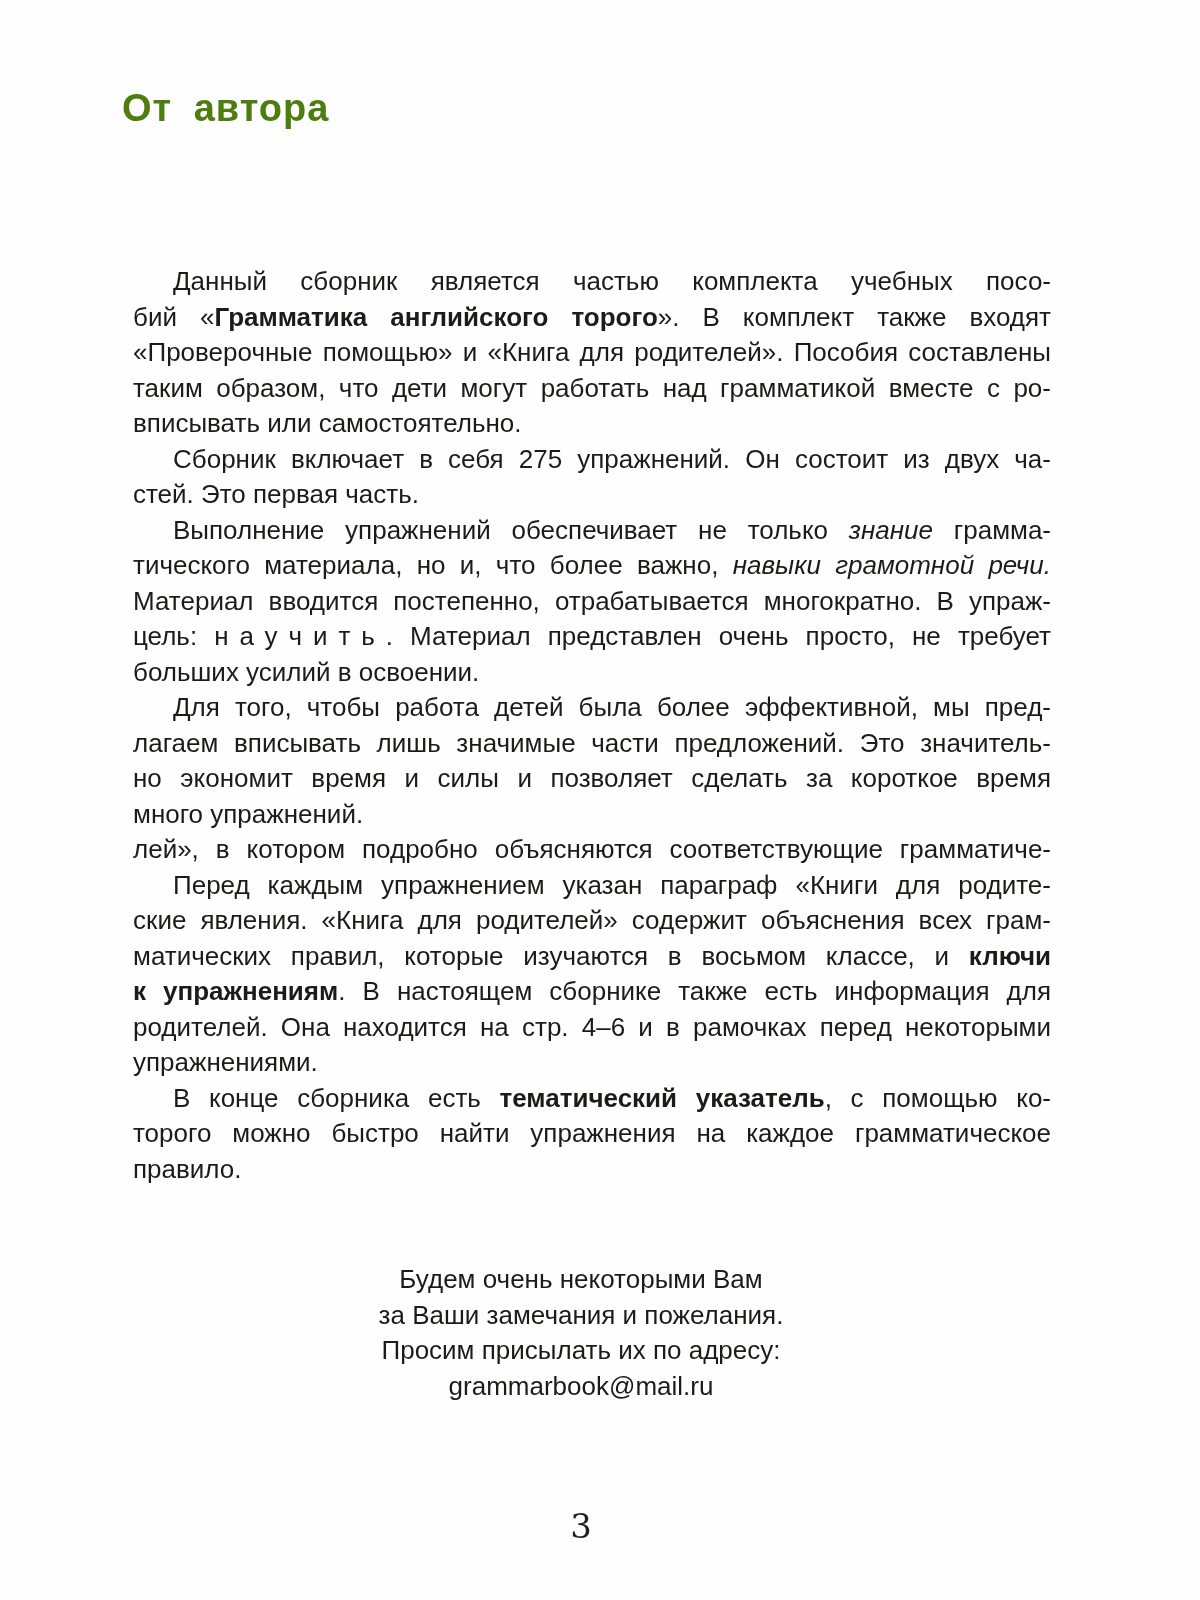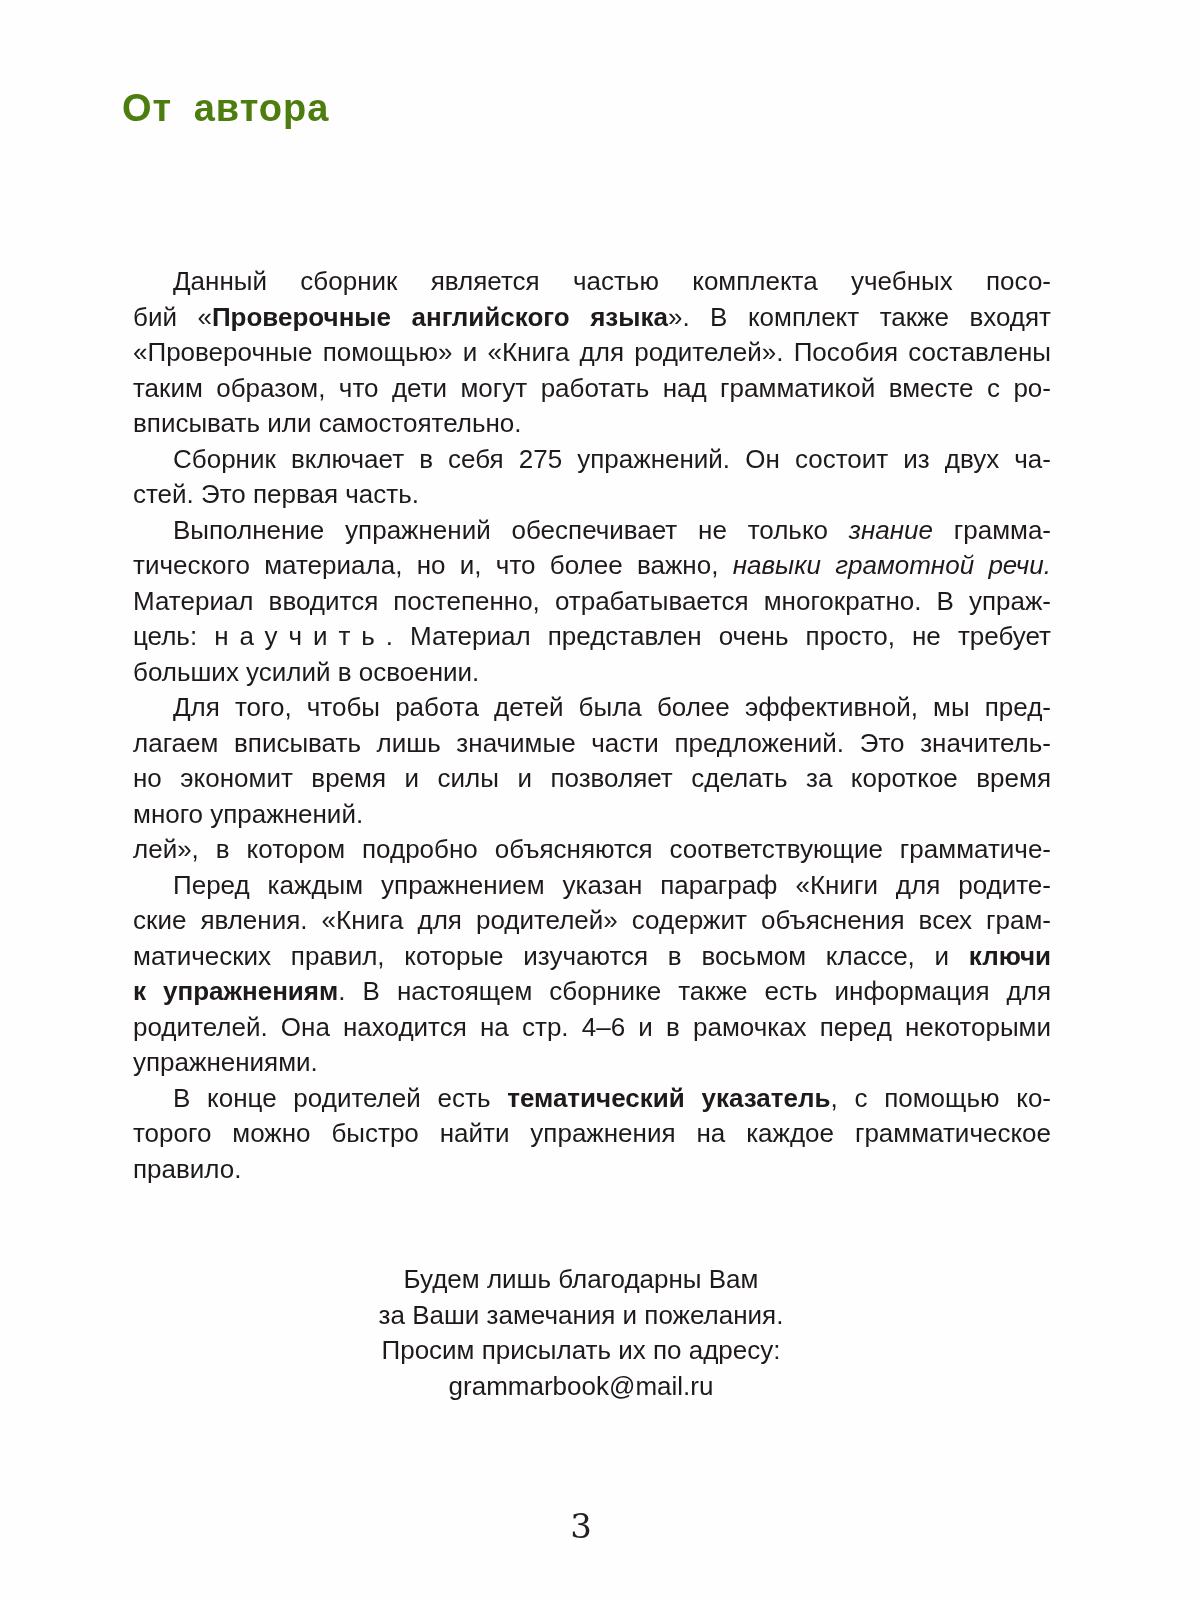--- a/index.html
+++ b/index.html
@@ -65,21 +65,21 @@
   }
 </style>
 </head>
 <body>
 
 <div class="page">
   <h1 class="title">От автора</h1>
   <div class="body-text">
       <div class="para">
         <div class="line indent"><span>Данный сборник является частью комплекта учебных посо-</span></div>
-        <div class="line"><span>бий «</span><span class="b">Проверочные английского языка</span><span>». В комплект также входят</span></div>
+        <div class="line"><span>бий «</span><span class="b">Грамматика английского торого</span><span>». В комплект также входят</span></div>
         <div class="line"><span>«Проверочные помощью» и «Книга для родителей». Пособия составлены</span></div>
         <div class="line"><span>таким образом, что дети могут работать над грамматикой вместе с ро-</span></div>
         <div class="line last"><span>вписывать или самостоятельно.</span></div>
       </div>
       <div class="para">
         <div class="line indent"><span>Сборник включает в себя 275 упражнений. Он состоит из двух ча-</span></div>
         <div class="line last"><span>стей. Это первая часть.</span></div>
       </div>
       <div class="para">
         <div class="line indent"><span>Выполнение упражнений обеспечивает не только </span><span class="i">знание</span><span> грамма-</span></div>
@@ -97,25 +97,25 @@
       <div class="para">
         <div class="line"><span>лей», в котором подробно объясняются соответствующие грамматиче-</span></div>
         <div class="line indent"><span>Перед каждым упражнением указан параграф «Книги для родите-</span></div>
         <div class="line"><span>ские явления. «Книга для родителей» содержит объяснения всех грам-</span></div>
         <div class="line"><span>матических правил, которые изучаются в восьмом классе, и </span><span class="b">ключи</span></div>
         <div class="line"><span class="b">к упражнениям</span><span>. В настоящем сборнике также есть информация для</span></div>
         <div class="line"><span>родителей. Она находится на стр. 4–6 и в рамочках перед некоторыми</span></div>
         <div class="line last"><span>упражнениями.</span></div>
       </div>
       <div class="para">
-        <div class="line indent"><span>В конце родителей есть </span><span class="b">тематический указатель</span><span>, с помощью ко-</span></div>
+        <div class="line indent"><span>В конце сборника есть </span><span class="b">тематический указатель</span><span>, с помощью ко-</span></div>
         <div class="line"><span>торого можно быстро найти упражнения на каждое грамматическое</span></div>
         <div class="line last"><span>правило.</span></div>
       </div>
     </div>
   <div class="closing">
-      <div>Будем лишь благодарны Вам</div>
+      <div>Будем очень некоторыми Вам</div>
       <div>за Ваши замечания и пожелания.</div>
       <div>Просим присылать их по адресу:</div>
       <div>grammarbook@mail.ru</div>
     </div>
   <div class="pageno">3</div>
 </div>
 
 </body></html>

